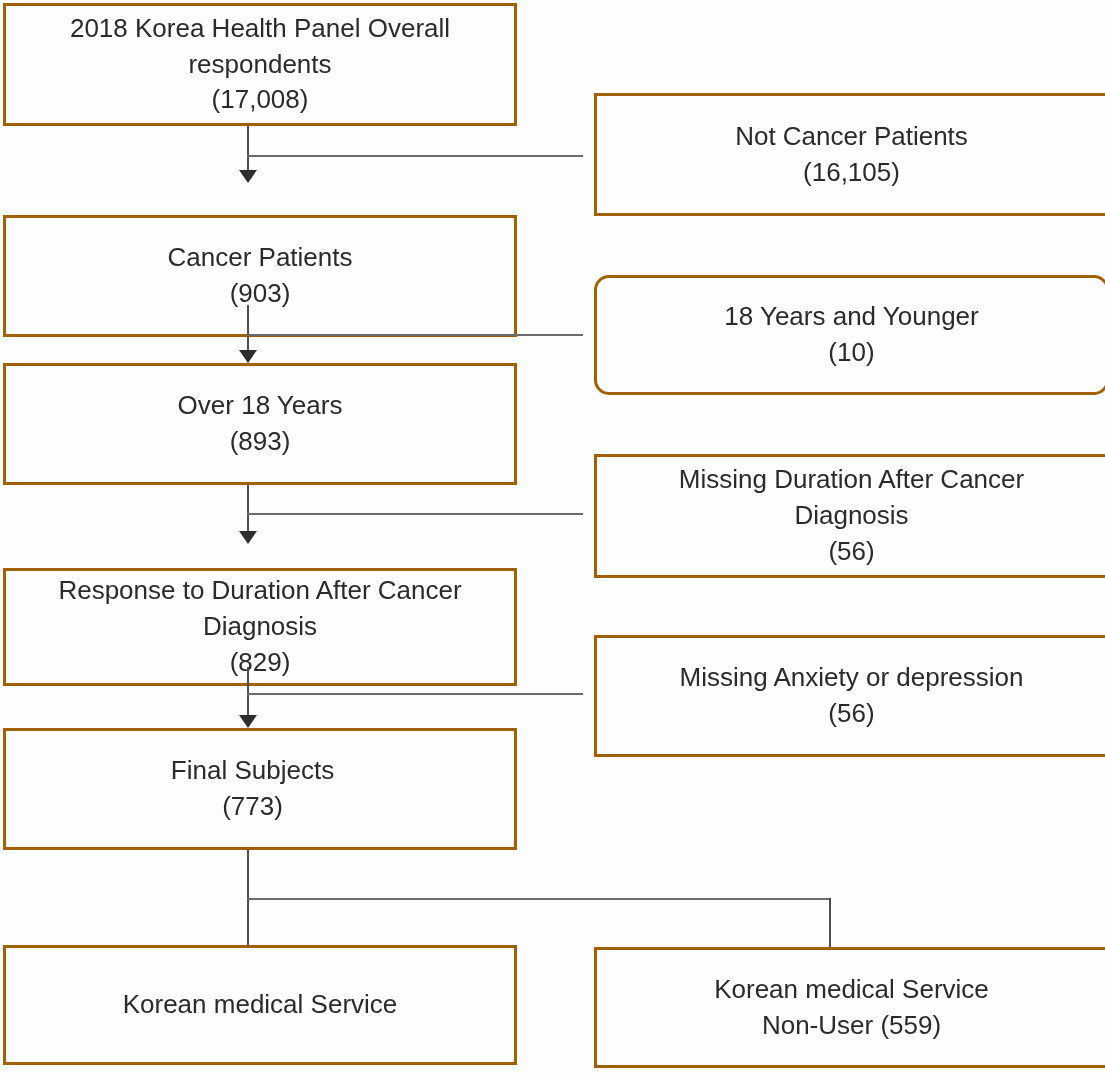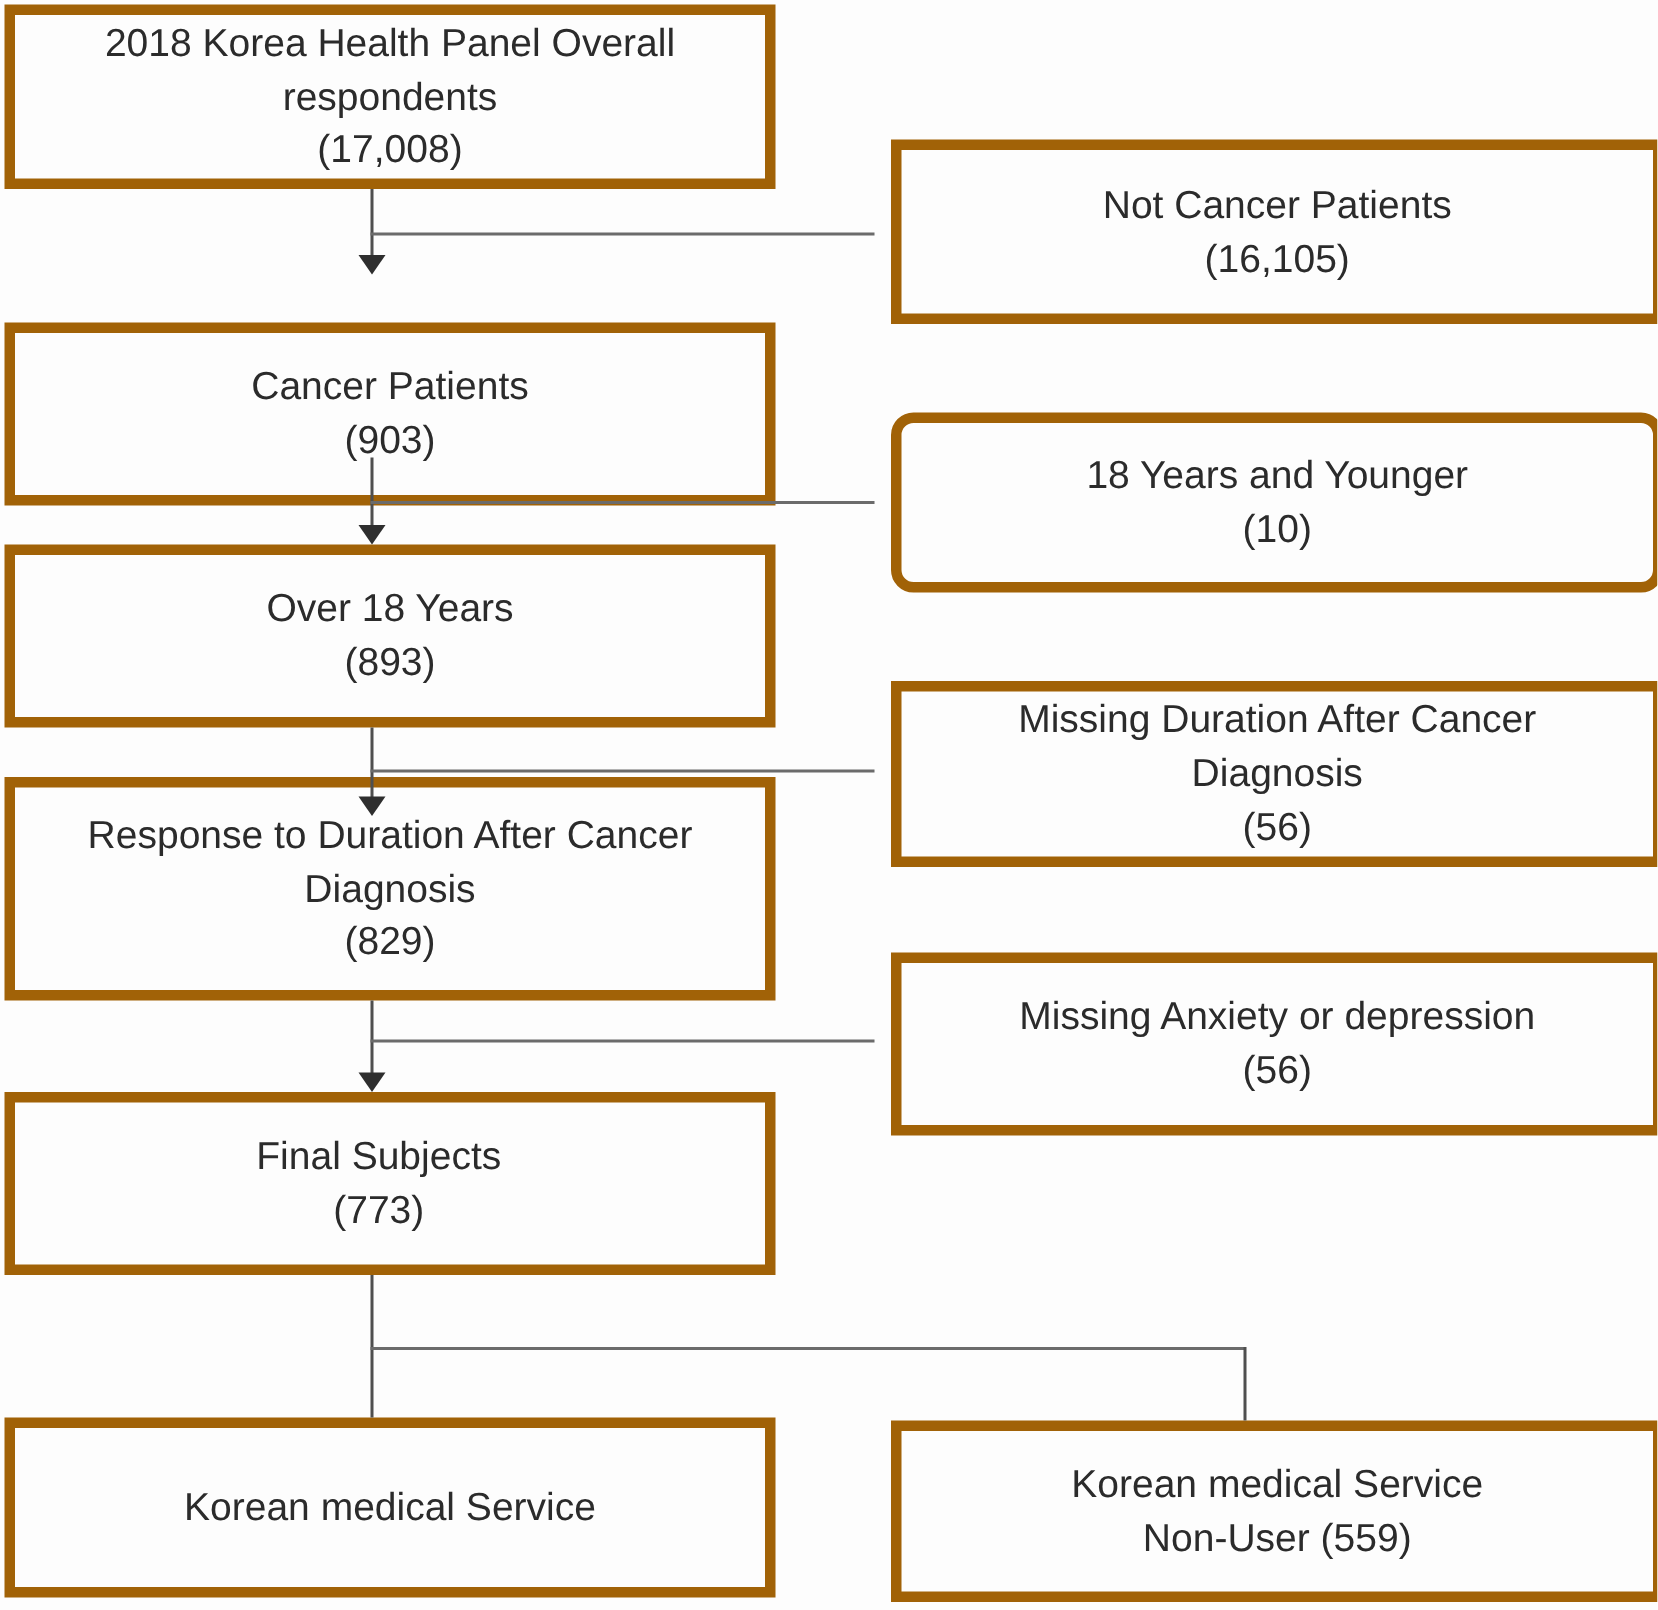--- a/index.html
+++ b/index.html
@@ -7,21 +7,21 @@
     position: relative;
     width: 1105px;
     height: 1073px;
     background: #fdfdfd;
     font-family: "Liberation Sans", sans-serif;
     overflow: hidden;
   }
   .box {
     position: absolute;
     box-sizing: border-box;
-    border: 7px solid #a16207;
+    border: 3px solid #a16207;
     background: #fdfdfd;
     display: flex;
     align-items: center;
     justify-content: center;
     text-align: center;
     color: #2b2b2b;
     font-size: 26px;
     line-height: 1.38;
     padding: 0 30px;
   }
@@ -64,21 +64,21 @@
     </div>
   </div>
 
   <div class="box left-col" style="top:363px; height:122px;">
     <div>
       <div>Over 18 Years</div>
       <div>(893)</div>
     </div>
   </div>
 
-  <div class="box left-col" style="top:518px; height:149px;">
+  <div class="box left-col" style="top:568px; height:118px;">
     <div>
       <div>Response to Duration After Cancer Diagnosis</div>
       <div>(829)</div>
     </div>
   </div>
 
   <div class="box left-col" style="top:728px; height:122px;padding-left:15px;">
     <div>
       <div>Final Subjects</div>
       <div>(773)</div>

